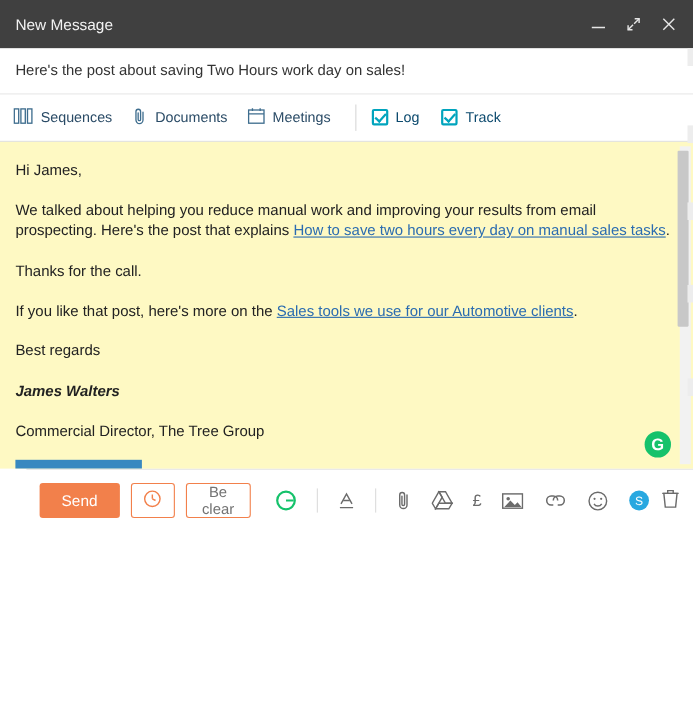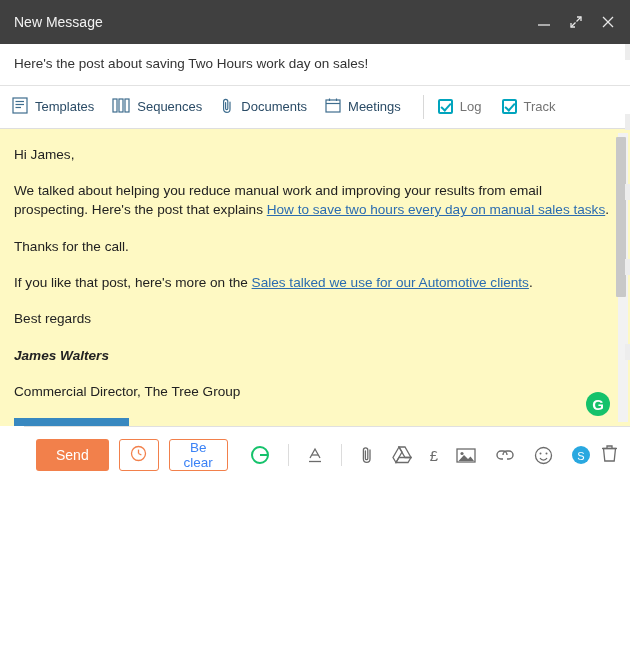--- a/index.html
+++ b/index.html
@@ -95,21 +95,21 @@
     background: #d8d8d8;
     margin: 0 14px 0 4px;
   }
   .hs-check {
     display: flex;
     align-items: center;
     gap: 7px;
     margin-right: 20px;
     cursor: pointer;
     font-size: 13px;
-    color: #737373;
+    color: #0c4a6e;
   }
   .checkbox {
     width: 15px;
     height: 15px;
     border: 2px solid #00a4bd;
     border-radius: 2px;
     position: relative;
     box-sizing: border-box;
   }
   .checkbox::after {
@@ -233,21 +233,21 @@
     border-radius: 3px;
     height: 32px;
     padding: 0 20px;
     font-size: 14px;
     cursor: pointer;
     font-family: "Liberation Sans", sans-serif;
   }
   .btn-outline {
     background: #fff;
     border: 1px solid #f2804b;
-    color: #3b82f6;
+    color: #737373;
     border-radius: 3px;
     height: 32px;
     min-width: 40px;
     padding: 0 14px;
     font-size: 13.5px;
     cursor: pointer;
     display: flex;
     align-items: center;
     justify-content: center;
     font-family: "Liberation Sans", sans-serif;
@@ -321,31 +321,20 @@
     </div>
   </div>
 
 
   <div class="field-row field-subject">
     <span>Here's the post about saving Two Hours work day on sales!</span>
   </div>
 
   <div class="hs-toolbar">
 
-    <div class="hs-item">
-      <span>
-        <svg width="16" height="17" viewBox="0 0 16 17">
-          <rect x="1" y="1" width="14" height="15" fill="none" stroke="#3e6d8e" stroke-width="1.2"></rect>
-          <line x1="3.5" y1="4.5" x2="12" y2="4.5" stroke="#3e6d8e" stroke-width="1.2"></line>
-          <line x1="3.5" y1="7.5" x2="12" y2="7.5" stroke="#3e6d8e" stroke-width="1.2"></line>
-          <line x1="3.5" y1="10.5" x2="9" y2="10.5" stroke="#3e6d8e" stroke-width="1.2"></line>
-        </svg>
-      </span>
-      <span class="lbl">Templates</span>
-    </div>
 
     <div class="hs-item">
       <span>
         <svg width="18" height="17" viewBox="0 0 18 17">
           <rect x="1" y="2" width="4" height="13" fill="none" stroke="#3e6d8e" stroke-width="1.2"></rect>
           <rect x="7" y="2" width="4" height="13" fill="none" stroke="#3e6d8e" stroke-width="1.2"></rect>
           <rect x="13" y="2" width="4" height="13" fill="none" stroke="#3e6d8e" stroke-width="1.2"></rect>
         </svg>
       </span>
       <span class="lbl">Sequences</span>
@@ -386,21 +375,21 @@
   </div>
 
   <div class="body-wrap">
     <div class="body">
       <p>Hi James,</p>
       <p>
         <span>We talked about helping you reduce manual work and improving your results from email prospecting. Here's the post that explains </span><a href="#">How to save two hours every day on manual sales tasks</a><span>.</span>
       </p>
       <p>Thanks for the call.</p>
       <p>
-        <span>If you like that post, here's more on the </span><a href="#">Sales talked we use for our Automotive clients</a><span>.</span>
+        <span>If you like that post, here's more on the </span><a href="#">Sales tools we use for our Automotive clients</a><span>.</span>
       </p>
       <p>Best regards</p>
       <div class="sig-block">
         <p class="sig-line sig-name">James Walters</p>
         <p class="sig-line">Commercial Director, The Tree Group</p>
       </div>
       <div class="logo">
         <svg class="logo-tree-icon" viewBox="0 0 24 40">
           <rect x="10" y="20" width="3" height="18" fill="#ffffff"></rect>
           <path d="M11 22 C6 19 3 15 2 11 C6 13 9 16 11 20 Z" fill="#ffffff"></path>

